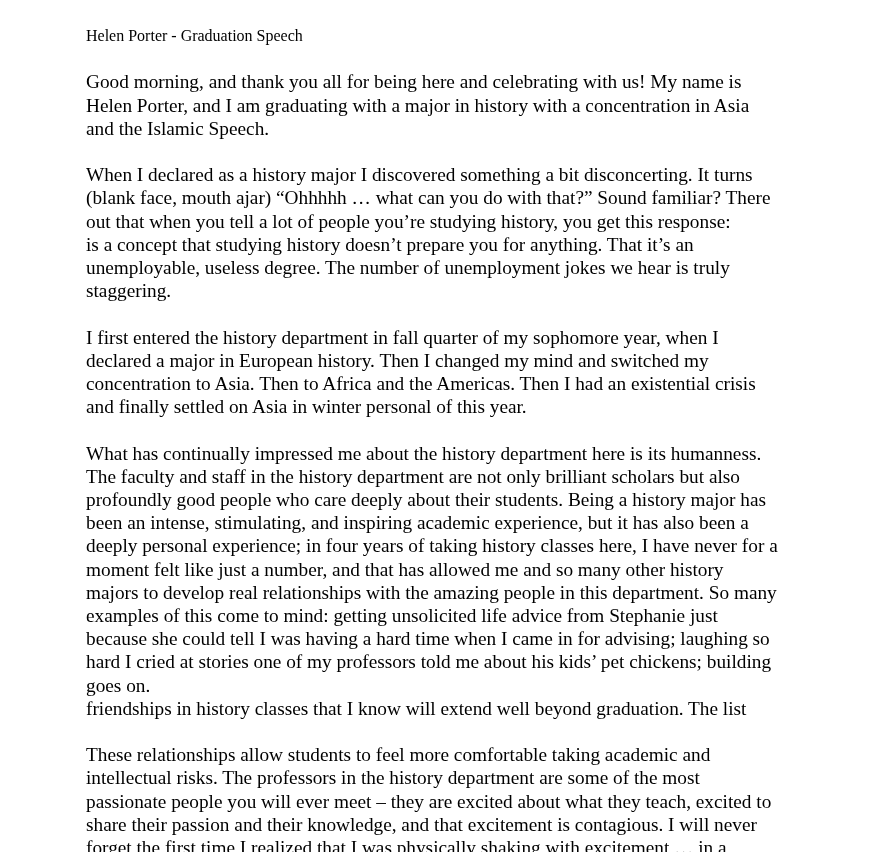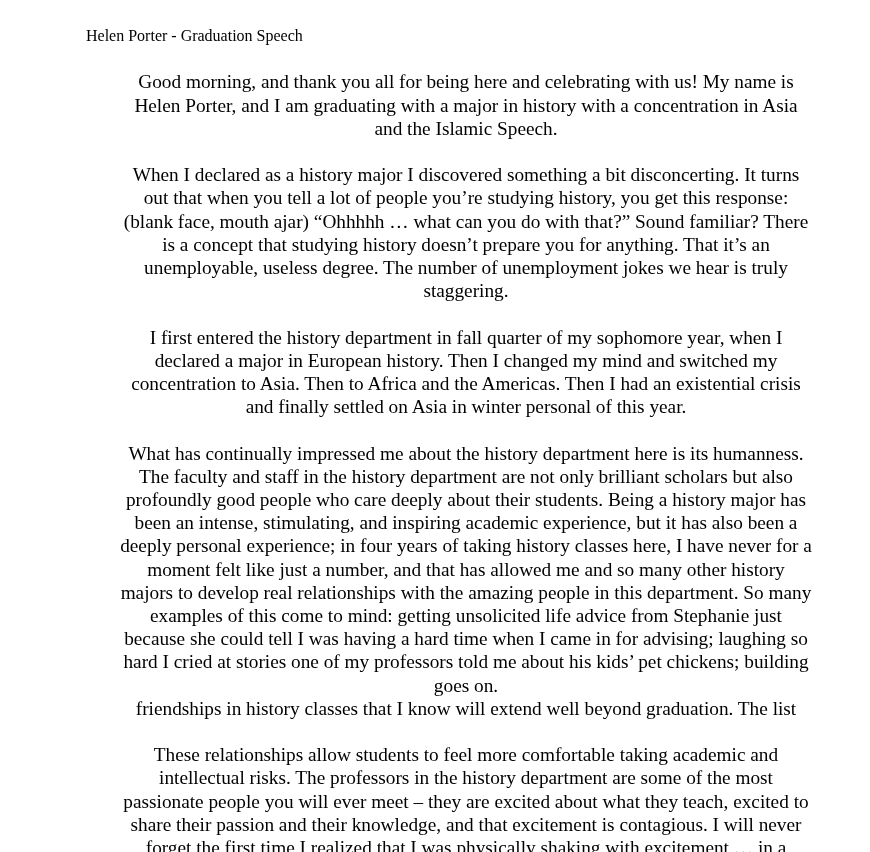--- a/index.html
+++ b/index.html
@@ -28,39 +28,38 @@
       white-space: nowrap;
       font-weight: normal;
       font-size: 16px;
     }
     .para {
       margin: 0 0 23.2px 0;
     }
     .line {
       display: block;
       white-space: nowrap;
-      text-align: center;
     }
   </style>
 </head>
 <body>
 
 <div class="page">
   <h1 class="doc-title">Helen Porter - Graduation Speech</h1>
 
   <p class="para">
     <span class="line">Good morning, and thank you all for being here and celebrating with us! My name is</span>
     <span class="line">Helen Porter, and I am graduating with a major in history with a concentration in Asia</span>
     <span class="line">and the Islamic Speech.</span>
   </p>
 
   <p class="para">
     <span class="line">When I declared as a history major I discovered something a bit disconcerting. It turns</span>
+    <span class="line">(blank face, mouth ajar) “Ohhhhh … what can you do with that?” Sound familiar? There</span>
     <span class="line">out that when you tell a lot of people you’re studying history, you get this response:</span>
-    <span class="line">(blank face, mouth ajar) “Ohhhhh … what can you do with that?” Sound familiar? There</span>
     <span class="line">is a concept that studying history doesn’t prepare you for anything. That it’s an</span>
     <span class="line">unemployable, useless degree. The number of unemployment jokes we hear is truly</span>
     <span class="line">staggering.</span>
   </p>
 
   <p class="para">
     <span class="line">I first entered the history department in fall quarter of my sophomore year, when I</span>
     <span class="line">declared a major in European history. Then I changed my mind and switched my</span>
     <span class="line">concentration to Asia. Then to Africa and the Americas. Then I had an existential crisis</span>
     <span class="line">and finally settled on Asia in winter personal of this year.</span>

